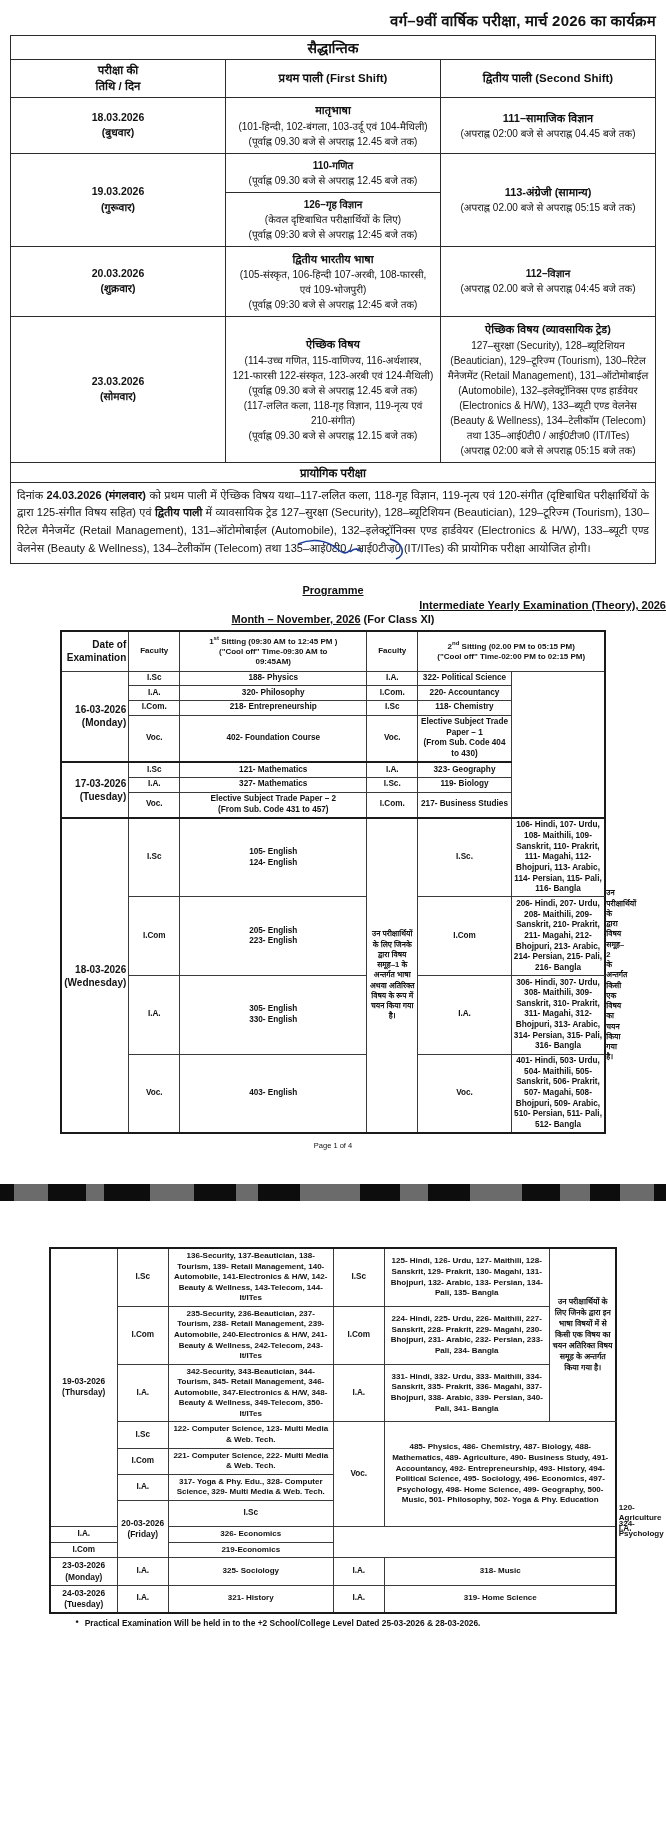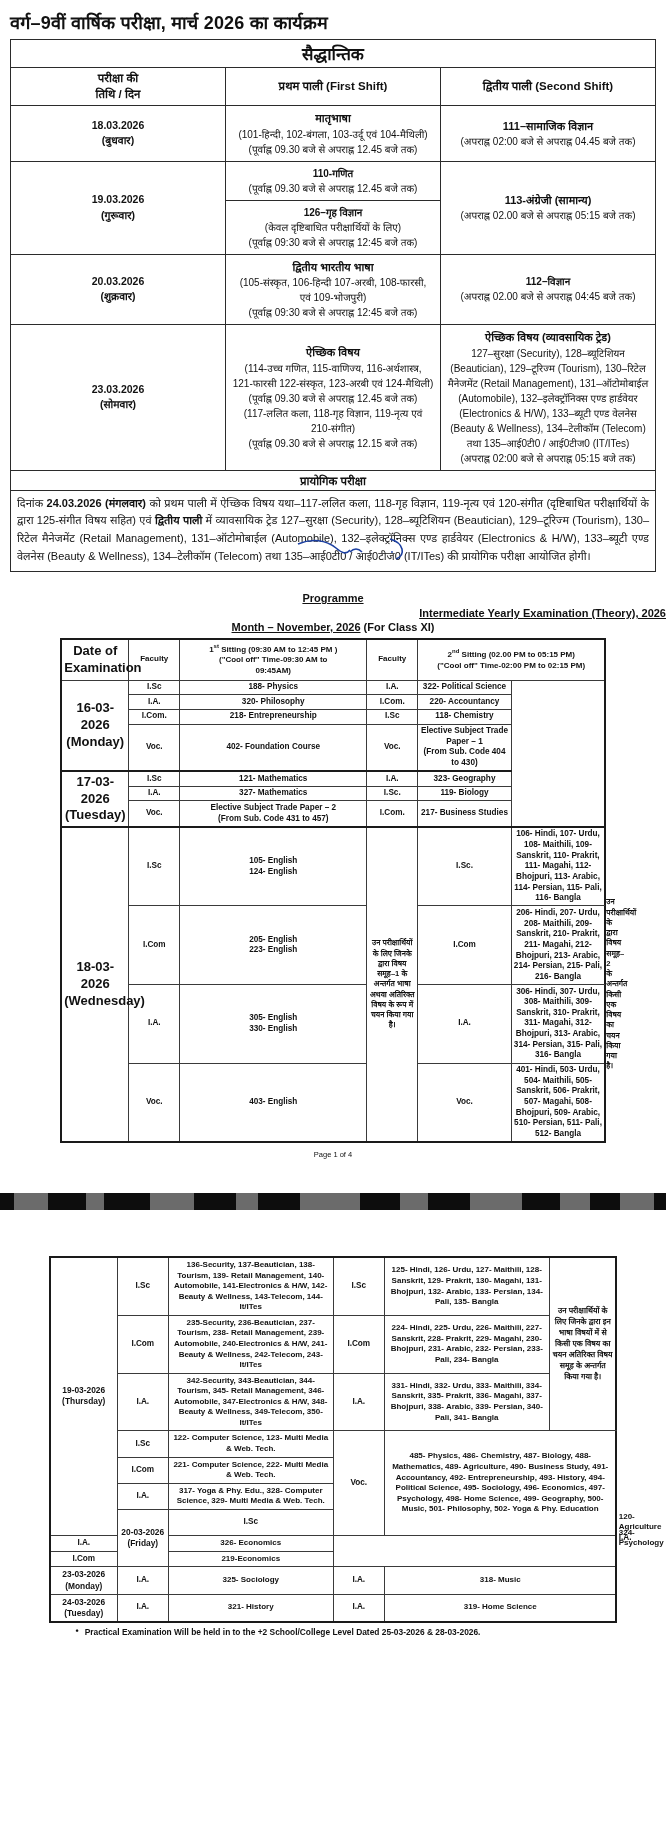--- a/index.html
+++ b/index.html
@@ -1,24 +1,24 @@
 <!DOCTYPE html>
 <html><head>
 <meta charset="utf-8">
 <style>
   html,body{margin:0;padding:0;background:#ffffff;}
   body{width:666px;font-family:"Liberation Sans","DejaVu Sans",sans-serif;color:#111;-webkit-font-smoothing:none;}
   .page{width:666px;position:relative;}
 
   
   .sec1{padding:6px 10px 0 10px;}
-  .title9{text-align:left;font-weight:bold;font-size:18px;letter-spacing:.2px;margin:4px 0 5px 0;}
+  .title9{text-align:right;font-weight:bold;font-size:15px;letter-spacing:.2px;margin:4px 0 5px 0;}
   table.t9{width:646px;border-collapse:collapse;margin:0 auto;table-layout:fixed;}
   table.t9 td,table.t9 th{border:1px solid #2b2b2b;vertical-align:middle;}
-  .t9 .hdr-sed{text-align:center;font-weight:bold;font-size:17px;padding:2px 0;}
+  .t9 .hdr-sed{text-align:center;font-weight:bold;font-size:14px;padding:2px 0;}
   .t9 .colhdr{text-align:center;font-weight:bold;font-size:11.5px;padding:3px 2px;line-height:1.35;}
   .t9 .dcell{text-align:center;font-weight:bold;font-size:10.5px;line-height:1.45;width:70px;padding:2px;}
   .t9 .shift{text-align:center;font-size:10px;line-height:1.5;padding:4px 3px;}
   .t9 .shift b{font-weight:bold;font-size:11px;}
   .t9 .sub-inner{border-collapse:collapse;width:100%;}
   .t9 .sub-inner td{border:0;border-bottom:1px solid #2b2b2b;padding:4px 3px;text-align:center;font-size:10px;line-height:1.5;}
   .t9 .sub-inner tr:last-child td{border-bottom:0;}
   .t9 td.nopad{padding:0;}
   .prac-hdr{text-align:center;font-weight:bold;font-size:11.5px;padding:2px 0;}
   .prac-body{font-size:11px;line-height:1.62;text-align:justify;padding:4px 6px 5px 6px;}
@@ -29,21 +29,21 @@
 
   
   .sec2{padding:4px 0 0 0;}
   .prog{text-align:center;font-weight:bold;font-size:11px;text-decoration:underline;margin:16px 0 3px 0;}
   .prog2{text-align:right;font-weight:bold;font-size:11px;margin:0 0 2px 0;}
   .prog2 u{text-decoration:underline;}
   .prog3{text-align:center;font-weight:bold;font-size:11px;margin:0 0 5px 0;}
   table.ti{border-collapse:collapse;margin:0 auto;table-layout:fixed;width:515px;border:2px solid #1a1a1a;}
   table.ti td{border:1px solid #3a3a3a;font-size:8.2px;text-align:center;line-height:1.3;padding:1.5px 2px;vertical-align:middle;font-weight:bold;}
   table.ti td.hd{font-size:8px;padding:3px 2px;font-weight:bold;}
-  table.ti td.dt{font-size:13px;}
+  table.ti td.dt{font-size:10px;text-align:right;}
   table.ti td.fac{width:46px;}
   table.ti td.sub{width:182px;}
   table.ti td.note{width:50px;font-size:7.6px;line-height:1.35;padding:2px 1px;}
   table.ti td.blk{border-top:2px solid #1a1a1a;}
   .sup{font-size:6px;vertical-align:super;}
   .pageno{text-align:center;font-size:7.5px;margin:7px 0 0 0;font-weight:normal;}
 
   
   .gap{height:34px;background:#ffffff;}
   .strip{height:17px;background:#0d0d0d;position:relative;overflow:hidden;}

